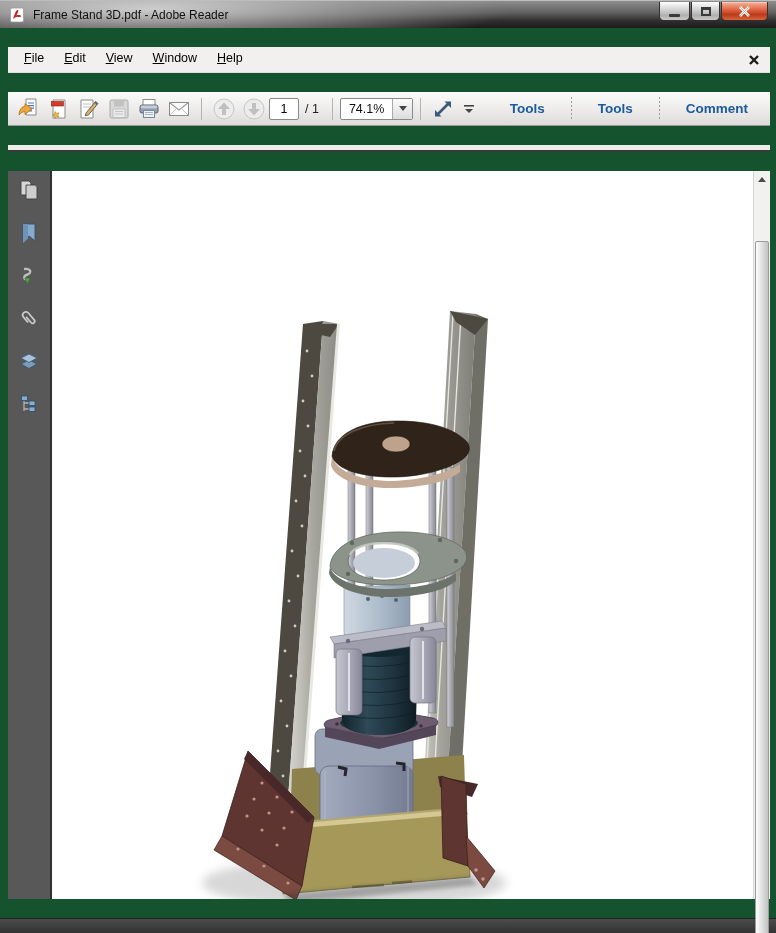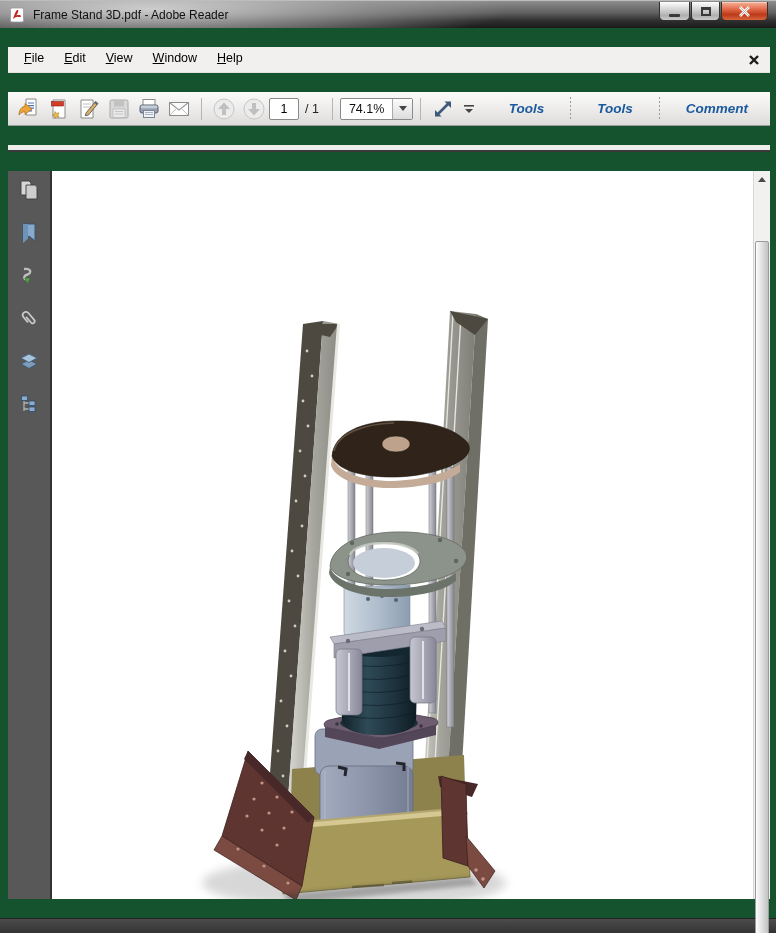--- a/index.html
+++ b/index.html
@@ -42,21 +42,21 @@
   .tsep-dot { width:1px; height:24px; margin:0 10px;
     background:repeating-linear-gradient(#9b9b9b 0 2px, transparent 2px 4px); }
   .page-box { width:30px; height:22px; border:1px solid #8a8a8a; background:#fff; text-align:center;
     font-size:12.5px; font-family:"Liberation Sans",sans-serif; border-radius:2px; }
   .page-total { font-size:12.5px; color:#222; margin:0 6px 0 6px; }
   .zoom-field { height:22px; border:1px solid #8a8a8a; border-radius:2px; background:#fff; display:flex; align-items:center; }
   .zoom-value { font-size:12.5px; color:#111; padding:0 8px; min-width:44px; text-align:left; }
   .zoom-dd { width:20px; height:20px; border-left:1px solid #aaa; background:linear-gradient(#fcfcfc,#dcdcdc);
     display:flex; align-items:center; justify-content:center; }
   .tri-down { width:0; height:0; border-left:4px solid transparent; border-right:4px solid transparent; border-top:5px solid #444; }
-  .blue-label { font-size:13.5px; font-weight:bold; color:#1b5a9e; padding:0 16px;font-style:italic; }
+  .blue-label { font-size:13.5px; font-weight:bold; color:#1b5a9e; padding:0 16px; }
   .tb-spacer { flex:1; }
 
   
   .gap-strip { height:7px; margin:0 6px 0 8px; background:#ededec; border-bottom:2px solid #3a3a3a; }
   .content { flex:1; display:flex; margin:0 6px 0 8px; min-height:0; }
   .sidebar { width:44px; background:#585858; border-right:2px solid #323232;
     display:flex; flex-direction:column; align-items:center; padding-top:6px; }
   .side-btn { width:30px; height:26px; margin-bottom:17px; display:flex; align-items:center; justify-content:center; border-radius:3px; }
   .page-surface { flex:1; background:#fff; position:relative; overflow:hidden; }
   .model-svg { position:absolute; left:0; top:0; }

